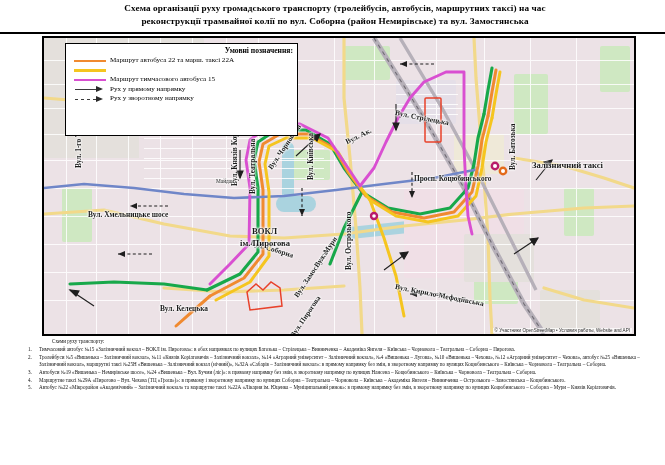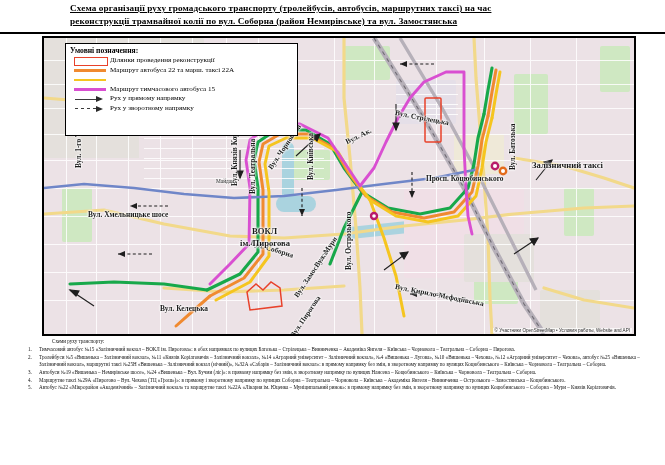--- a/index.html
+++ b/index.html
@@ -5,23 +5,22 @@
   html,body{margin:0;padding:0;}
   body{
     width:665px;height:465px;background:#ffffff;overflow:hidden;
     font-family:"Liberation Serif", serif;color:#000;
   }
   #page{position:relative;width:665px;height:465px;}
 
   
   .title-block{
     position:absolute;left:70px;top:2px;width:530px;
-    text-align:left;font-weight:bold;font-size:9.2px;line-height:12.5px;
+    text-align:center;font-weight:bold;font-size:9.2px;line-height:12.5px;
     letter-spacing:.1px;
-    text-decoration:underline;
   }
   .title-rule{
     position:absolute;left:0;top:32px;width:665px;height:2px;background:#000;
   }
 
   
   .map-frame{
     position:absolute;left:42px;top:36px;width:590px;height:296px;
     border:2px solid #000;overflow:hidden;background:#efe9e1;
   }
@@ -57,21 +56,21 @@
   .mlabel.rotn20{transform:rotate(17deg);transform-origin:0 0;}
   .mlabel.rotn12{transform:rotate(11deg);transform-origin:0 0;}
 
   
   .legend{
     position:absolute;left:63px;top:41px;width:233px;height:93px;
     background:#ffffff;border:1.6px solid #000;
     padding:2px 4px 2px 4px;box-sizing:border-box;
   }
   .legend-title{
-    text-align:left;font-weight:bold;font-size:7.6px;line-height:9px;margin-bottom:1px;
+    text-align:right;font-weight:bold;font-size:7.6px;line-height:9px;margin-bottom:1px;
   }
   .legend-row{display:flex;align-items:center;height:9.6px;}
   .legend-sym{width:40px;min-width:40px;height:9.6px;position:relative;}
   .legend-sym .bar{position:absolute;left:4px;top:3.6px;width:32px;height:2.6px;}
   .legend-sym .boxsym{position:absolute;left:4px;top:1px;width:32px;height:7.4px;
     border:1.4px solid #e8412a;background:#fff;}
   .legend-sym .arrowline{position:absolute;left:5px;top:4.3px;width:22px;height:1.2px;background:#3b3b3b;}
   .legend-sym .arrowline.dashed{background:repeating-linear-gradient(90deg,#3b3b3b 0 3px,transparent 3px 6px);}
   .legend-sym .arrowhead{position:absolute;left:26px;top:1.6px;width:0;height:0;
     border-left:7px solid #2a2a2a;border-top:3.4px solid transparent;border-bottom:3.4px solid transparent;}
@@ -278,21 +277,21 @@
           <circle cx="459" cy="133" r="4.4" fill="#e36a1a"></circle>
           <circle cx="459" cy="133" r="2" fill="#fff"></circle>
           <circle cx="330" cy="178" r="4.2" fill="#b81b6a"></circle>
           <circle cx="330" cy="178" r="1.8" fill="#fff"></circle>
         </g>
       </svg>
 
       <div>
         <div class="mlabel rotn12" style="left:352px;top:70px;">Вул. Стрілецька</div>
         <div class="mlabel rot90" style="left:464px;top:132px;">Вул. Батозька</div>
-        <div class="mlabel" style="left:370px;top:136px;margin-left:12px;">Просп. Коцюбинського</div>
+        <div class="mlabel" style="left:370px;top:136px;">Просп. Коцюбинського</div>
         <div class="mlabel big" style="left:488px;top:122px;">Залізничний таксі</div>
         <div class="mlabel rot55" style="left:222px;top:128px;">Вул. Чорновола</div>
         <div class="mlabel rot30" style="left:300px;top:100px;">Вул. Ак.</div>
         <div class="mlabel rot90" style="left:262px;top:142px;">Вул. Київська</div>
         <div class="mlabel rot90" style="left:204px;top:156px;">Вул. Театральна</div>
         <div class="mlabel rotn20" style="left:208px;top:200px;">Вул. Соборна</div>
         <div class="mlabel" style="left:44px;top:172px;">Вул. Хмельницьке шосе</div>
         <div class="mlabel big" style="left:208px;top:188px;">ВОКЛ</div>
         <div class="mlabel big" style="left:196px;top:200px;">ім. Пирогова</div>
         <div class="mlabel" style="left:116px;top:266px;">Вул. Келецька</div>
@@ -305,26 +304,20 @@
         <div class="mlabel rot90" style="left:30px;top:130px;">Вул. 1-го Травня</div>
         <div class="mlabel" style="left:172px;top:140px;font-size:5.4px;font-weight:normal;">Майдан</div>
       </div>
 
       <div class="attrib">© Участники OpenStreetMap • Условия работы, Website and API</div>
     </div>
 
     <div class="legend" style="left:21px;top:5px;">
       <div class="legend-title">Умовні позначення:</div>
 
-      <div class="legend-row">
-        <span class="legend-sym">
-            <span class="boxsym"></span>
-          </span>
-        <span class="legend-txt">Ділянки проведення реконструкції</span>
-      </div>
 
 
       <div class="legend-row">
         <span class="legend-sym">
             <span class="bar" style="background:#f08a30;"></span>
           </span>
         <span class="legend-txt">Маршрут автобуса 22 та марш. таксі 22А</span>
       </div>
 
 

